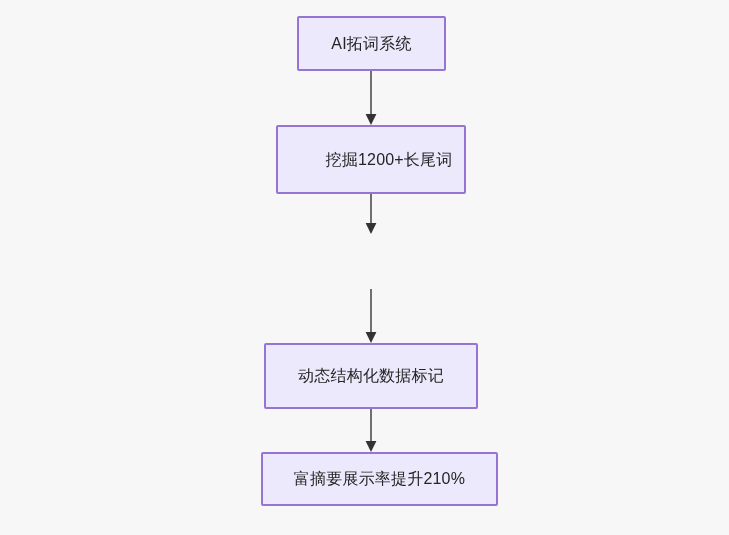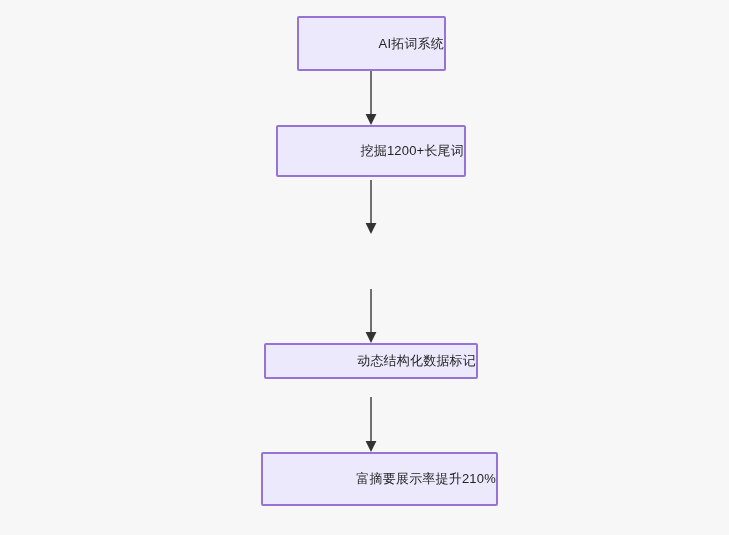--- a/index.html
+++ b/index.html
@@ -19,23 +19,23 @@
     height: 535px;
   }
   .node {
     position: absolute;
     box-sizing: border-box;
     background: #ece9fc;
     border: 2px solid #9674d4;
     border-radius: 2px;
     display: flex;
     align-items: center;
-    justify-content: flex-end;
+    justify-content: center;
     color: #242424;
-    font-size: 13px;
+    font-size: 16px;
     line-height: 1.2;
     letter-spacing: 0.2px;
     white-space: nowrap;
   }
   .node-label {
     display: block;
   }
   .edge {
     position: absolute;
   }
@@ -74,26 +74,26 @@
     <svg width="16" height="55" viewBox="0 0 16 55" aria-hidden="true">
       <line x1="8" y1="0" x2="8" y2="47" stroke="#707070" stroke-width="2"></line>
       <polygon points="8,55 2.6,44 13.4,44" fill="#333333"></polygon>
     </svg>
   </div>
 
   <div class="node" style="left:297px; top:16px; width:149px; height:55px;">
     <span class="node-label">AI拓词系统</span>
   </div>
 
-  <div class="node" style="left:276px; top:125px; width:190px; height:52px;padding-left:36px;">
+  <div class="node" style="left:276px; top:125px; width:190px; height:69px;padding-left:36px;">
     <span class="node-label">挖掘1200+长尾词</span>
   </div>
 
 
-  <div class="node" style="left:264px; top:343px; width:214px; height:36px;">
+  <div class="node" style="left:264px; top:343px; width:214px; height:66px;">
     <span class="node-label">动态结构化数据标记</span>
   </div>
 
   <div class="node" style="left:253px; top:452px; width:237px; height:54px;margin-left:8px;">
     <span class="node-label">富摘要展示率提升210%</span>
   </div>
 
 </div>
 
 </body></html>

